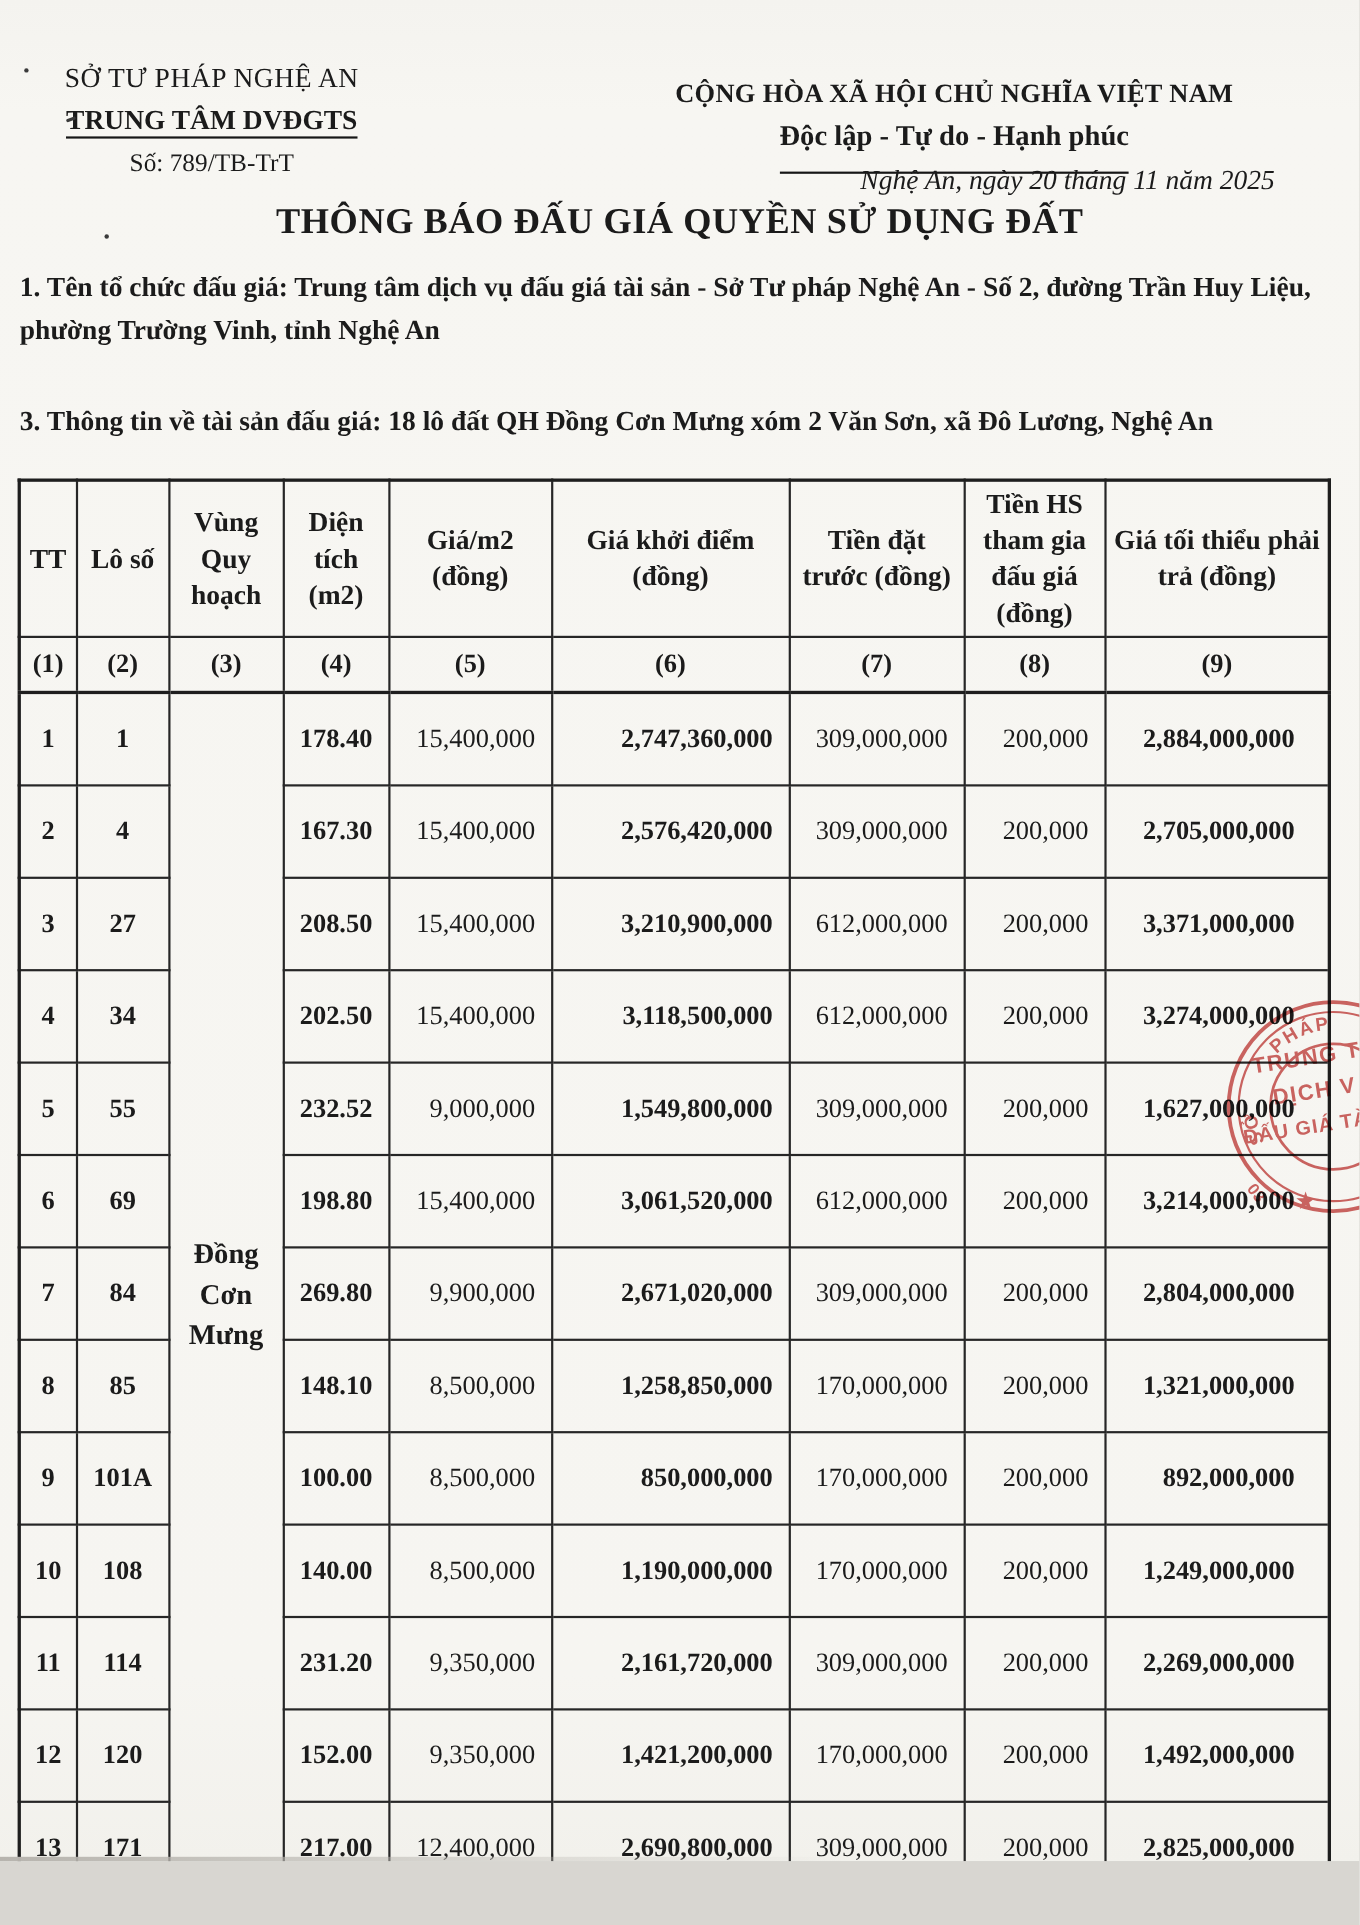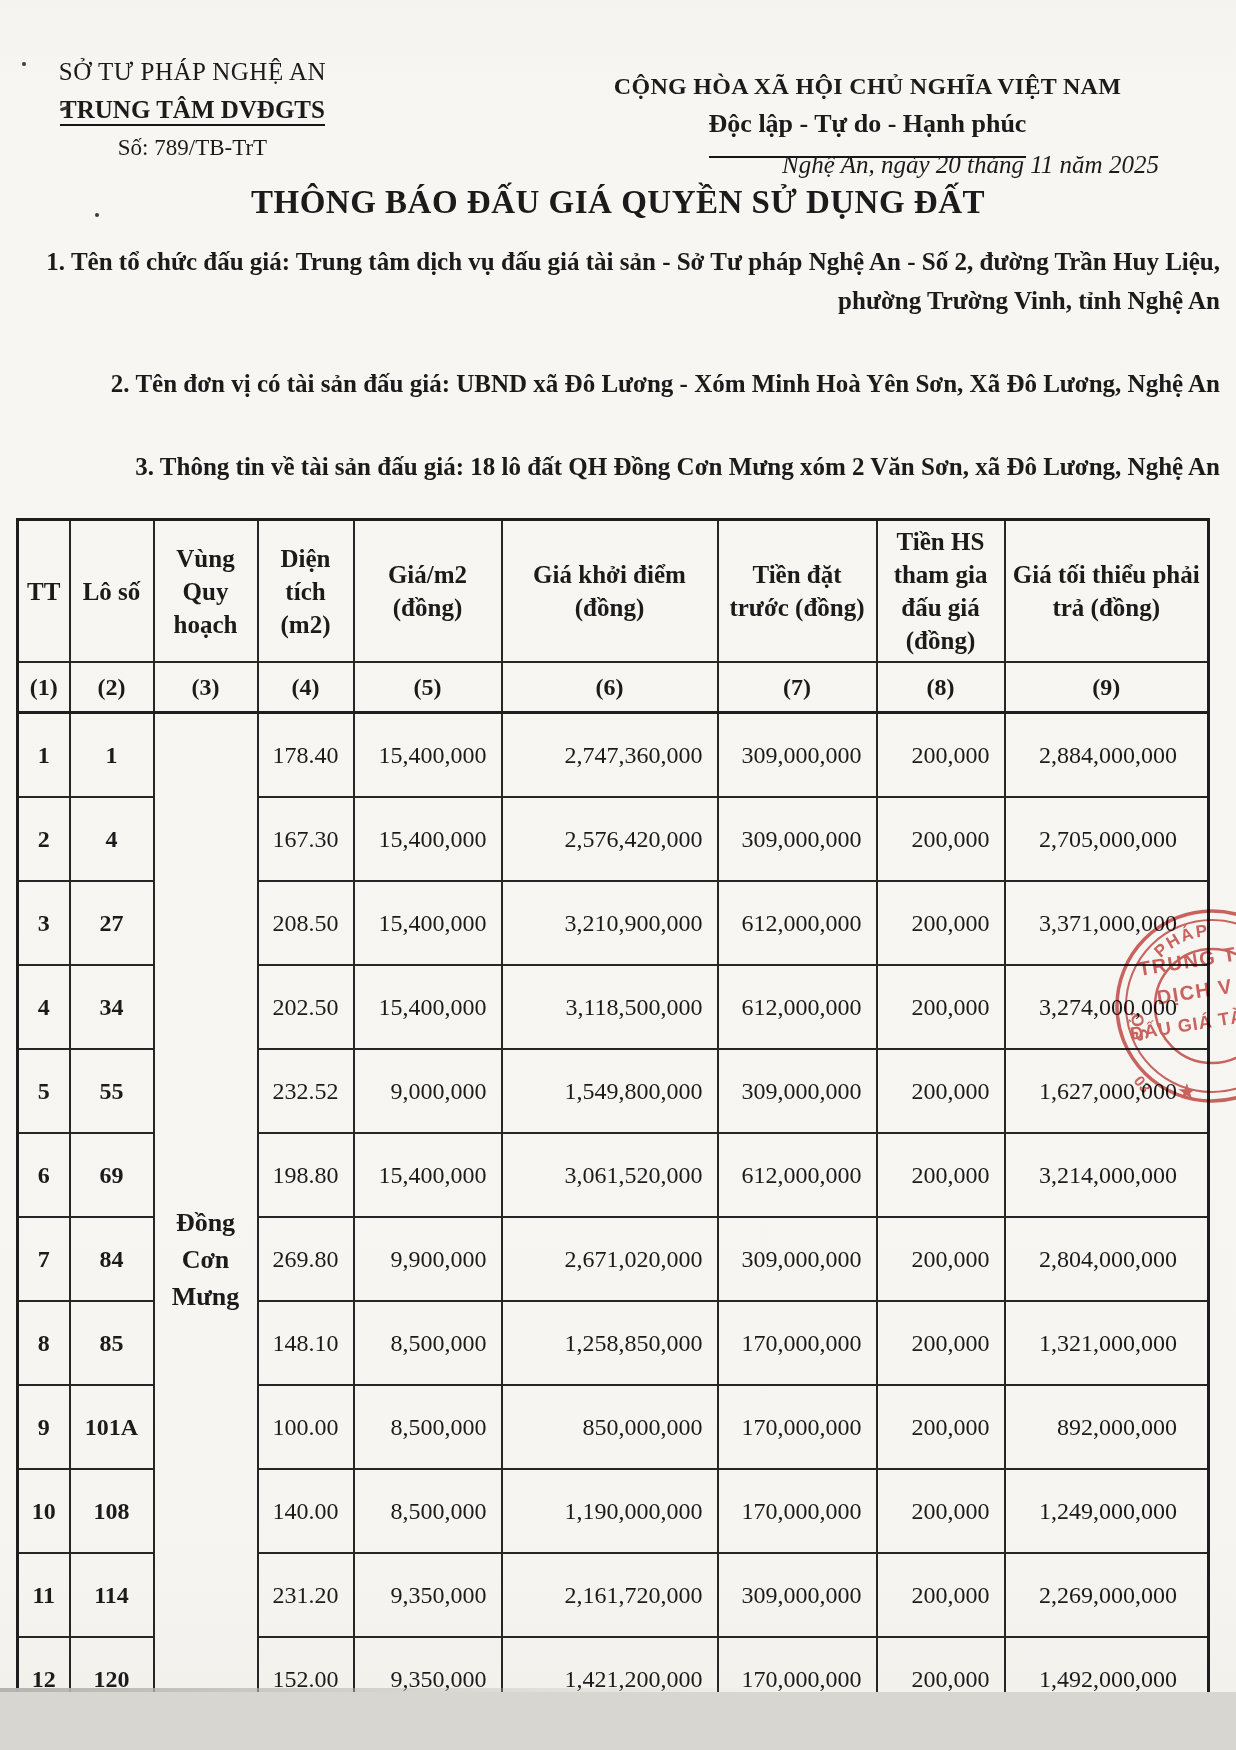--- a/index.html
+++ b/index.html
@@ -19,41 +19,41 @@
   .org-name{font-size:25px;font-weight:bold;margin-top:10px;}
   .org-name .u{border-bottom:2.5px solid #161616;padding-bottom:1px;}
   .doc-number{font-size:23px;margin-top:11px;}
   .header-right{position:absolute;left:575px;top:73px;width:585px;text-align:center;}
   .country{font-size:24px;font-weight:bold;letter-spacing:.3px;}
   .motto{font-size:26px;font-weight:bold;margin-top:9px;}
   .motto .u{border-bottom:2.5px solid #161616;padding-bottom:18px;}
   .date-place{font-size:25px;font-style:italic;margin-top:12px;transform:translateX(103px);}
   
   .title{margin:6px 0 0 0;text-align:center;font-size:33px;font-weight:bold;letter-spacing:.5px;}
-  .para{margin:0 16px 0 18px;font-size:25px;font-weight:bold;line-height:39px;text-align:right;}
+  .para{margin:0 16px 0 18px;font-size:25px;font-weight:bold;line-height:39px;text-align:left;}
   .para.p1{margin-top:21px;}
   .para.p2{margin-top:44px;}
   .para.p3{margin-top:44px;}
   
   table.auction{
     border-collapse:collapse;table-layout:fixed;
     margin:32px 0 0 16px;width:1191px;
     border:3px solid #1e1e1e;
   }
   table.auction th,table.auction td{
     border:2px solid #262626;
     vertical-align:middle;
     overflow:hidden;
   }
   thead th{font-size:25px;font-weight:bold;line-height:33px;text-align:center;padding:4px 3px;height:118px;box-sizing:border-box;}
   tr.num-row td{height:46px;text-align:center;font-weight:bold;font-size:24px;border-bottom:3px solid #1e1e1e;}
   tbody td{height:80px;font-size:24px;}
   .c-mid{text-align:center;font-weight:bold;}
   .c-right{text-align:right;padding-right:14px;}
-  .b{font-weight:normal;}
+  .b{font-weight:bold;}
   .pad-lg{padding-right:30px;}
   .zone-cell{text-align:center;font-weight:bold;font-size:26px;line-height:37px;}
   
   .stamp{position:absolute;left:1097px;top:891px;opacity:.8;mix-blend-mode:multiply;}
   .stamp text{font-family:"Liberation Sans","DejaVu Sans",sans-serif;font-weight:bold;}
   
   .speck{position:absolute;background:#3a3a3a;border-radius:50%;}
   .sp1{left:22px;top:62px;width:4px;height:4px;}
   .sp2{left:60px;top:107px;width:9px;height:3px;border-radius:2px;transform:rotate(-20deg);}
   .sp3{left:95px;top:213px;width:4px;height:4px;}
@@ -73,21 +73,20 @@
     <div class="header-right">
       <div class="country">CỘNG HÒA XÃ HỘI CHỦ NGHĨA VIỆT NAM</div>
       <div class="motto"><span class="u">Độc lập - Tự do - Hạnh phúc</span></div>
       <div class="date-place">Nghệ An, ngày 20 tháng 11 năm 2025</div>
     </div>
   </div>
 
   <h1 class="title">THÔNG BÁO ĐẤU GIÁ QUYỀN SỬ DỤNG ĐẤT</h1>
 
   <p class="para p1">1. Tên tổ chức đấu giá: Trung tâm dịch vụ đấu giá tài sản - Sở Tư pháp Nghệ An - Số 2, đường Trần Huy Liệu, phường Trường Vinh, tỉnh Nghệ An</p>
-  <p class="para p2">2. Tên đơn vị có tài sản đấu giá: UBND xã Đô Lương - Xóm Minh Hoà Yên Sơn, Xã Đô Lương, Nghệ An</p>
   <p class="para p3">3. Thông tin về tài sản đấu giá: 18 lô đất QH Đồng Cơn Mưng xóm 2 Văn Sơn, xã Đô Lương, Nghệ An</p>
 
   <table class="auction">
     <colgroup>
       <col style="width:52px">
         <col style="width:84px">
         <col style="width:104px">
       <col style="width:96px">
         <col style="width:148px">
         <col style="width:216px">

